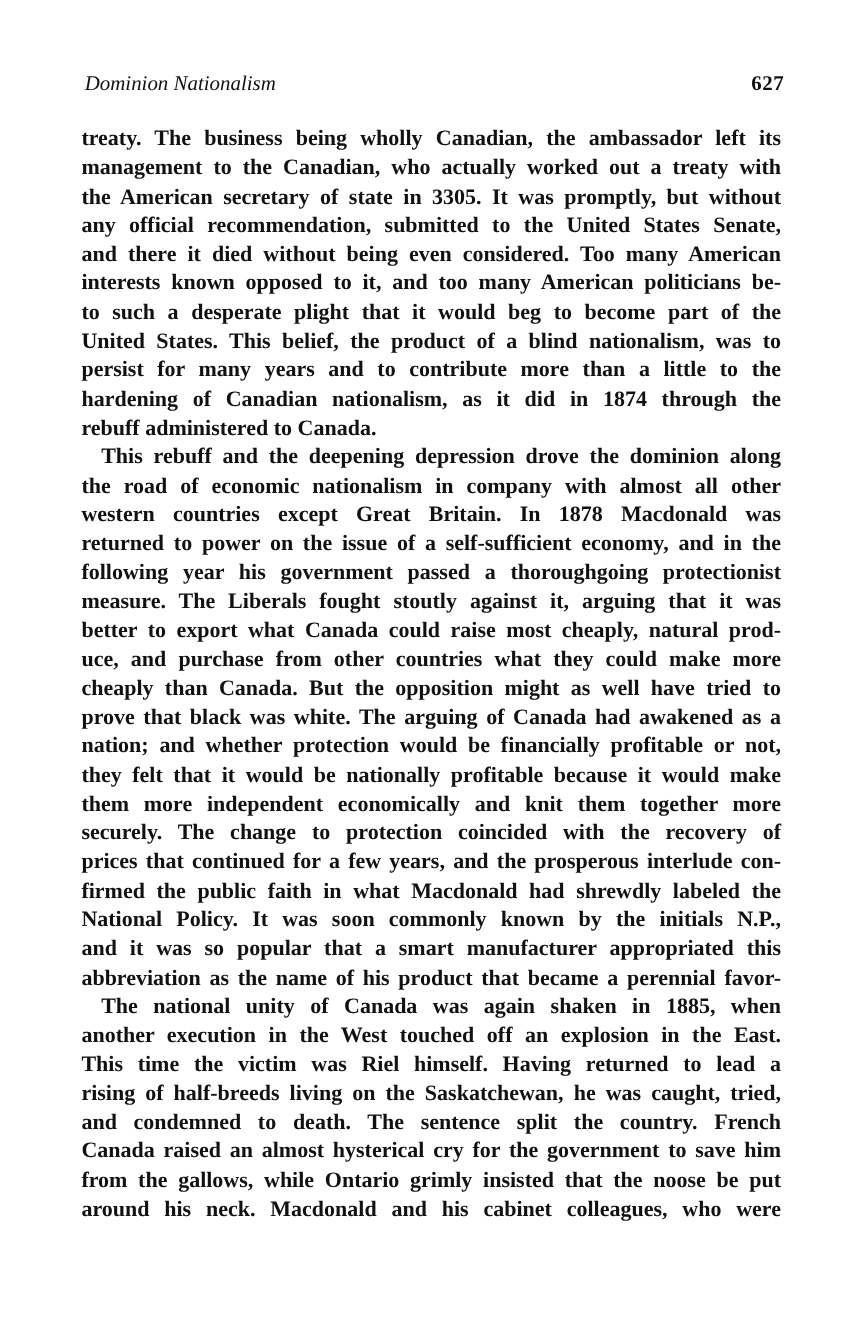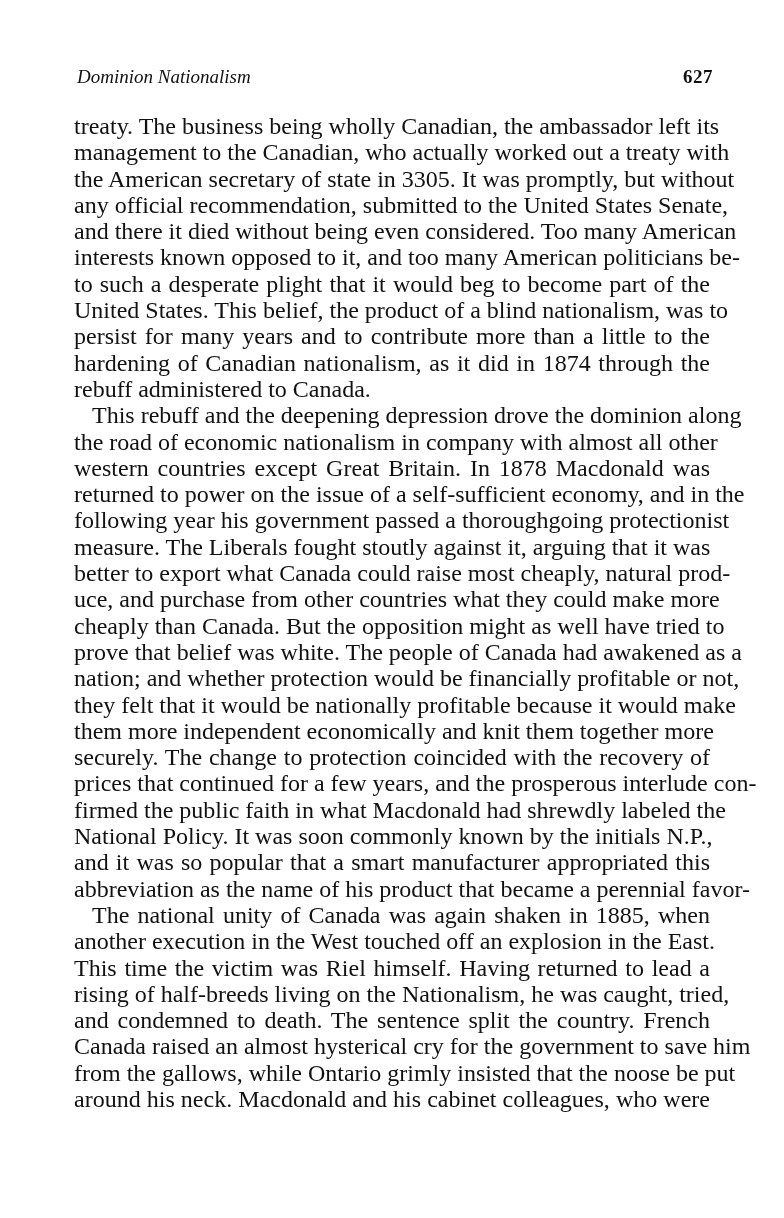--- a/index.html
+++ b/index.html
@@ -1,21 +1,21 @@
 <!DOCTYPE html>
 <html><head>
 <meta charset="utf-8">
 <style>
   html, body { margin: 0; padding: 0; background: #ffffff; }
   body { width: 784px; height: 1218px; position: relative; overflow: hidden; }
   .page { position: absolute; left: 74px; top: 0; width: 636px; color: #111111; font-family: "Liberation Serif", "DejaVu Serif", serif; }
   .running-head { position: absolute; top: 66px; left: 3px; width: 636px; height: 28px; font-size: 19px; }
   .running-title { position: absolute; left: 0; top: 0; font-style: italic; }
   .page-number { position: absolute; right: 0; top: 0; font-weight: bold; letter-spacing: 0.5px; }
-  .body-text { position: absolute; top: 113px; left: 0; width: 636px; font-size: 24px; line-height: 26.3px; }
+  .body-text { position: absolute; top: 113px; left: 0; width: 636px; font-size: 20px; line-height: 26.3px; font-weight: bold; }
   .line { display: block; white-space: nowrap; text-align: justify; text-align-last: justify; height: 26.3px; }
   .line.last { text-align-last: left; }
   .line.indent { padding-left: 18px; }
 </style>
 </head>
 <body>
 
 <div class="page">
   <div class="running-head">
     <span class="running-title">Dominion Nationalism</span>
@@ -41,36 +41,36 @@
     <div>
       <span class="line indent">This rebuff and the deepening depression drove the dominion along</span>
       <span class="line">the road of economic nationalism in company with almost all other</span>
       <span class="line">western countries except Great Britain.  In 1878 Macdonald was</span>
       <span class="line">returned to power on the issue of a self-sufficient economy, and in the</span>
       <span class="line">following year his government passed a thoroughgoing protectionist</span>
       <span class="line">measure. The Liberals fought stoutly against it, arguing that it was</span>
       <span class="line">better to export what Canada could raise most cheaply, natural prod-</span>
       <span class="line">uce, and purchase from other countries what they could make more</span>
       <span class="line">cheaply than Canada.  But the opposition might as well have tried to</span>
-      <span class="line">prove that belief was white. The people of Canada had awakened as a</span>
+      <span class="line">prove that black was white. The arguing of Canada had awakened as a</span>
       <span class="line">nation; and whether protection would be financially profitable or not,</span>
       <span class="line">they felt that it would be nationally profitable because it would make</span>
       <span class="line">them more independent economically and knit them together more</span>
       <span class="line">securely. The change to protection coincided with the recovery of</span>
       <span class="line">prices that continued for a few years, and the prosperous interlude con-</span>
       <span class="line">firmed the public faith in what Macdonald had shrewdly labeled the</span>
       <span class="line">National Policy.  It was soon commonly known by the initials N.P.,</span>
       <span class="line">and it was so popular that a smart manufacturer appropriated this</span>
       <span class="line">abbreviation as the name of his product that became a perennial favor-</span>
     </div>
 
     <div>
       <span class="line indent">The national unity of Canada was again shaken in 1885, when</span>
       <span class="line">another execution in the West touched off an explosion in the East.</span>
       <span class="line">This time the victim was Riel himself.  Having returned to lead a</span>
-      <span class="line">rising of half-breeds living on the Nationalism, he was caught, tried,</span>
+      <span class="line">rising of half-breeds living on the Saskatchewan, he was caught, tried,</span>
       <span class="line">and condemned to death. The sentence split the country.  French</span>
       <span class="line">Canada raised an almost hysterical cry for the government to save him</span>
       <span class="line">from the gallows, while Ontario grimly insisted that the noose be put</span>
       <span class="line">around his neck.  Macdonald and his cabinet colleagues, who were</span>
     </div>
   </div>
 </div>
 
 </body></html>

